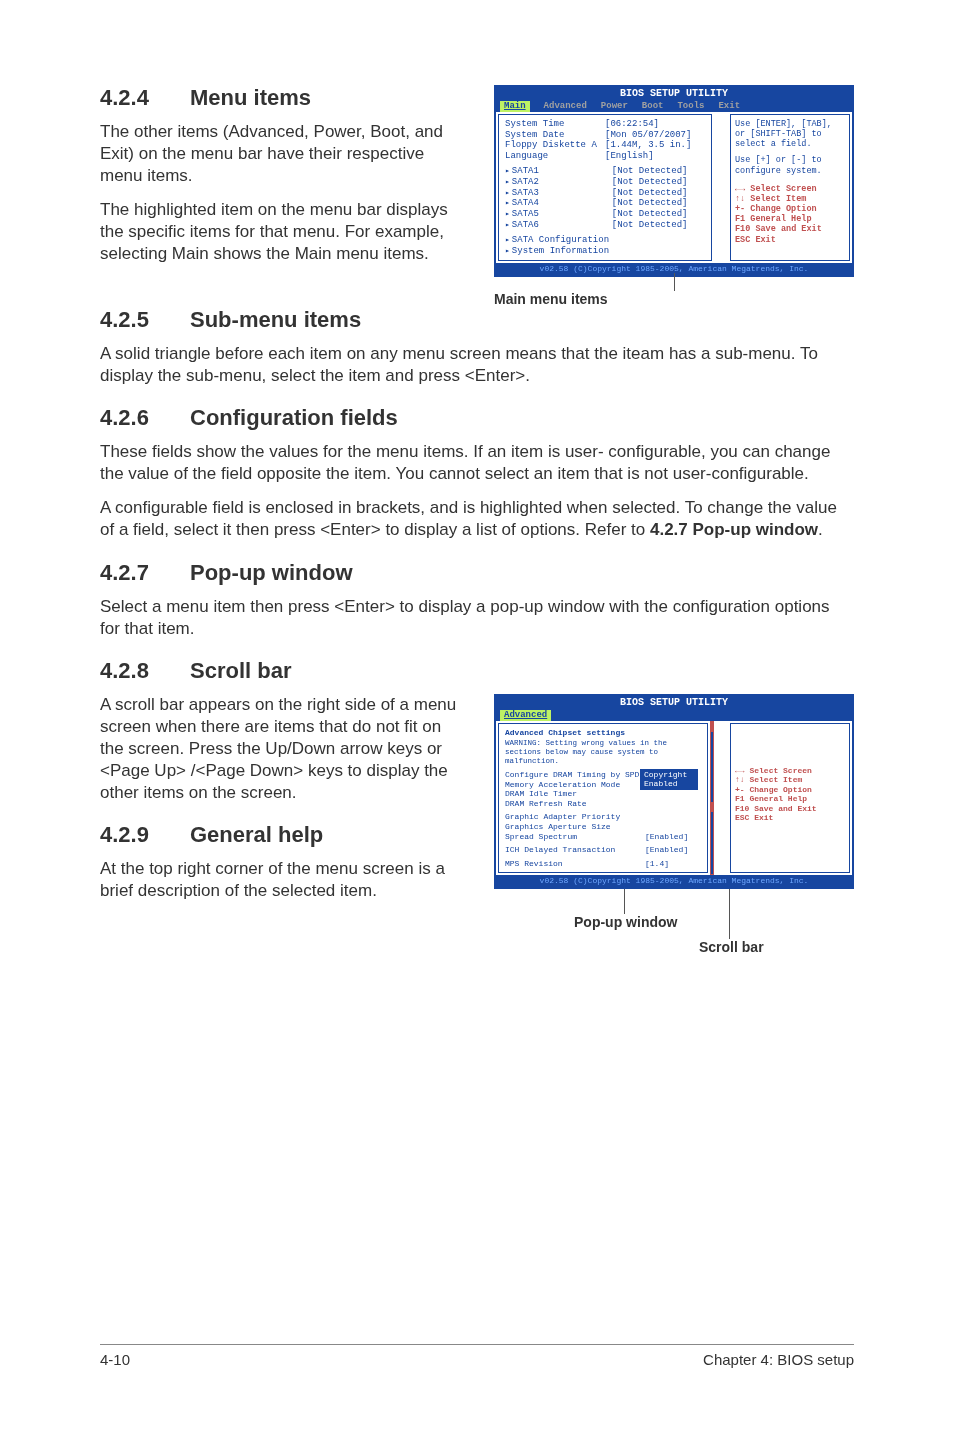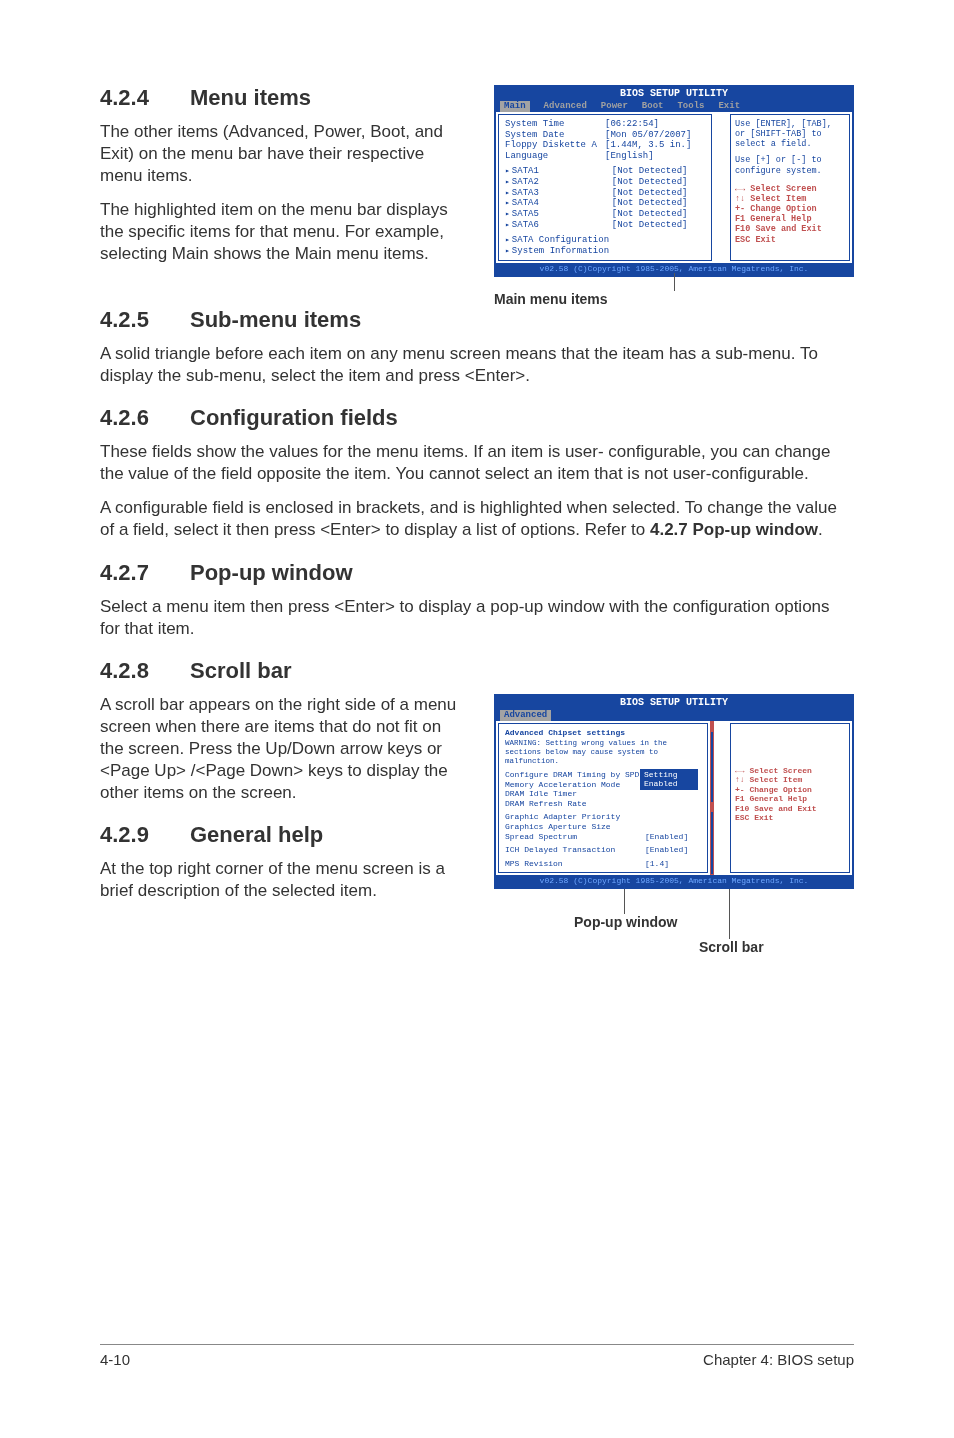--- a/index.html
+++ b/index.html
@@ -48,21 +48,21 @@
   }
   .bios-tabs {
     background: #1746a0;
     color: #a0a0a0;
     display: flex;
     font-weight: bold;
     font-size: 9px;
     padding: 0 4px;
   }
   .bios-tabs span { margin-right: 14px; }
-  .bios-tabs .active { background: #a3a3a3; color: #1746a0; padding: 0 4px; }
+  .bios-tabs .active { background: #bef264; color: #1746a0; padding: 0 4px; text-decoration: underline; }
   .bios-body { display: flex; }
   .bios-left {
     flex: 1;
     border: 1px solid #1746a0;
     margin: 2px;
     padding: 4px 6px;
   }
   .bios-right {
     width: 120px;
     border: 1px solid #1746a0;
@@ -292,21 +292,21 @@
                 <span>[Auto]</span>
               </div>
             <div class="bios-row">
                 <span style="width:140px">DRAM Idle Timer</span>
               </div>
             <div class="bios-row">
                 <span style="width:140px">DRAM Refresh Rate</span>
               </div>
             <div style="position:absolute;left:140px;top:42px">
               <div class="popup">
-                <div>Setting</div>
+                <div>Copyright</div>
                 <div>Enabled</div>
               </div>
             </div>
             <div style="height:4px"></div>
             <div class="bios-row">
                 <span style="width:140px">Graphic Adapter Priority</span>
               </div>
             <div class="bios-row">
                 <span style="width:140px">Graphics Aperture Size</span>
               </div>

